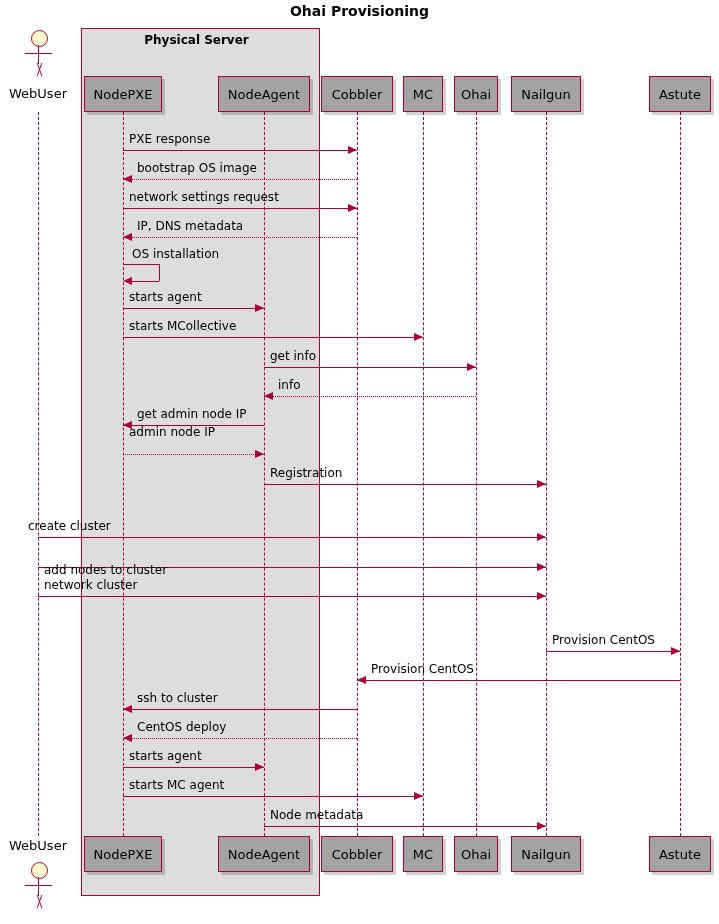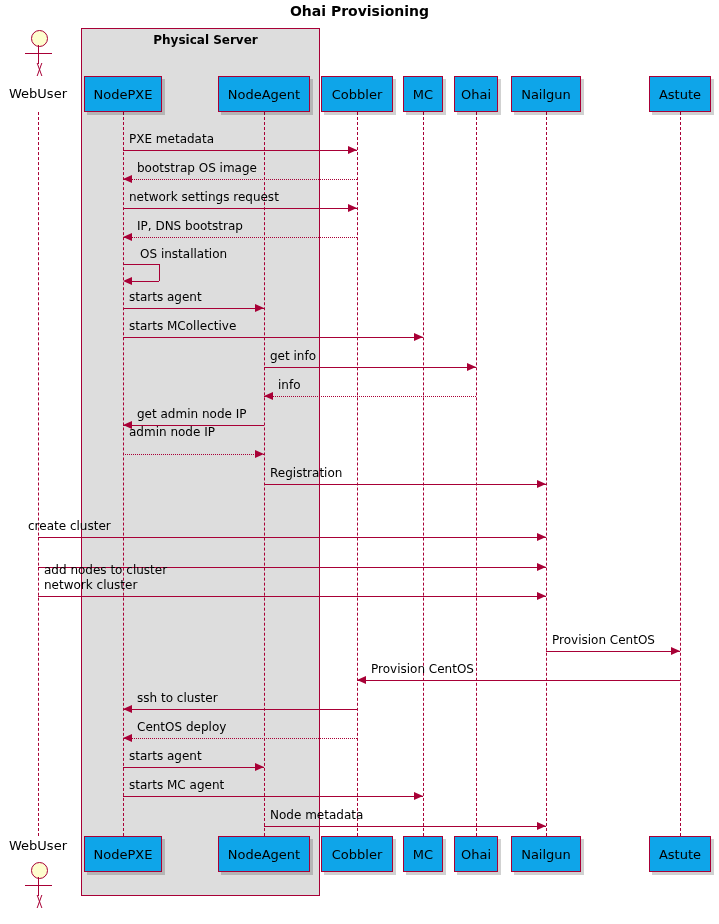--- a/index.html
+++ b/index.html
@@ -19,21 +19,21 @@
     position:absolute;text-align:center;font-size:12px;font-weight:bold;color:#000;
   }
 
   
   .lifeline{
     position:absolute;width:0;border-left:1.5px dashed #A80036;
   }
 
   
   .participant{
-    position:absolute;background:#0ea5e9;border:1.5px solid #A80036;
+    position:absolute;background:#a3a3a3;border:1.5px solid #A80036;
     box-shadow:3px 3px 0 rgba(0,0,0,0.18);
     display:flex;align-items:center;justify-content:center;
     font-size:13px;color:#000;box-sizing:border-box;white-space:nowrap;
   }
 
   
   .actor{position:absolute;}
   .actor .head{
     position:absolute;width:15px;height:15px;border-radius:50%;
     background:#FEFECE;border:1.5px solid #A80036;left:8px;top:0;
@@ -83,50 +83,50 @@
 </style>
 </head>
 <body>
 
 <div id="diagram">
 
   <div class="title">Ohai Provisioning</div>
 
   <div id="group-layer">
       <div class="group-box" style="left: 81px; top: 28px; width: 237px; height: 866px;"></div>
-      <div class="group-title" style="left: 83px; top: 33px; width: 245px;">Physical Server</div>
+      <div class="group-title" style="left: 74px; top: 33px; width: 245px;">Physical Server</div>
     </div>
   <div id="lifeline-layer">
       <div class="lifeline" style="left: 38px; top: 112px; height: 724px;"></div>
       <div class="lifeline" style="left: 123px; top: 112px; height: 724px;"></div>
       <div class="lifeline" style="left: 264px; top: 112px; height: 724px;"></div>
       <div class="lifeline" style="left: 357px; top: 112px; height: 724px;"></div>
       <div class="lifeline" style="left: 423px; top: 112px; height: 724px;"></div>
       <div class="lifeline" style="left: 476px; top: 112px; height: 724px;"></div>
       <div class="lifeline" style="left: 546px; top: 112px; height: 724px;"></div>
       <div class="lifeline" style="left: 680px; top: 112px; height: 724px;"></div>
     </div>
   <div id="message-layer">
       <div class="msg-line" style="left: 123px; top: 150px; width: 234px;"></div>
       <div class="arrow-r" style="left: 348px; top: 146px;"></div>
-      <div class="msg-label" style="top: 132px; left: 129px;">PXE metadata</div>
+      <div class="msg-label" style="top: 132px; left: 129px;">PXE response</div>
       <div class="msg-line dashed" style="left: 123px; top: 179px; width: 234px;"></div>
       <div class="arrow-l" style="left: 123px; top: 175px;"></div>
       <div class="msg-label" style="top: 161px; left: 137px;">bootstrap OS image</div>
       <div class="msg-line" style="left: 123px; top: 208px; width: 234px;"></div>
       <div class="arrow-r" style="left: 348px; top: 204px;"></div>
       <div class="msg-label" style="top: 190px; left: 129px;">network settings request</div>
       <div class="msg-line dashed" style="left: 123px; top: 237px; width: 234px;"></div>
       <div class="arrow-l" style="left: 123px; top: 233px;"></div>
-      <div class="msg-label" style="top: 219px; left: 137px;">IP, DNS bootstrap</div>
+      <div class="msg-label" style="top: 219px; left: 137px;">IP, DNS metadata</div>
       <div class="self-top" style="left: 123px; top: 264px; width: 36px;"></div>
       <div class="self-right" style="left: 159px; top: 264px; height: 17px;"></div>
       <div class="self-bot" style="left: 132px; top: 281px; width: 27px;"></div>
       <div class="arrow-l" style="left: 123px; top: 277px;"></div>
-      <div class="msg-label" style="left: 140px; top: 247px;">OS installation</div>
+      <div class="msg-label" style="left: 132px; top: 247px;">OS installation</div>
       <div class="msg-line" style="left: 123px; top: 308px; width: 141px;"></div>
       <div class="arrow-r" style="left: 255px; top: 304px;"></div>
       <div class="msg-label" style="top: 290px; left: 129px;">starts agent</div>
       <div class="msg-line" style="left: 123px; top: 337px; width: 300px;"></div>
       <div class="arrow-r" style="left: 414px; top: 333px;"></div>
       <div class="msg-label" style="top: 319px; left: 129px;">starts MCollective</div>
       <div class="msg-line" style="left: 264px; top: 367px; width: 212px;"></div>
       <div class="arrow-r" style="left: 467px; top: 363px;"></div>
       <div class="msg-label" style="top: 349px; left: 270px;">get info</div>
       <div class="msg-line dashed" style="left: 264px; top: 396px; width: 212px;"></div>

